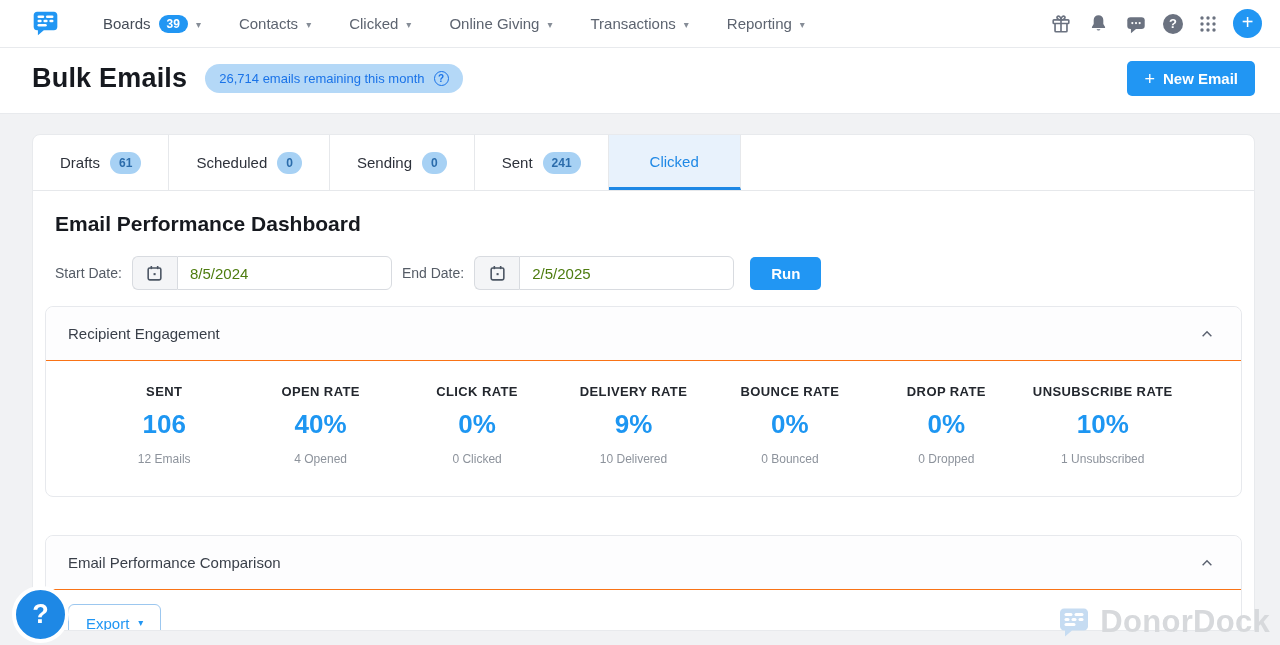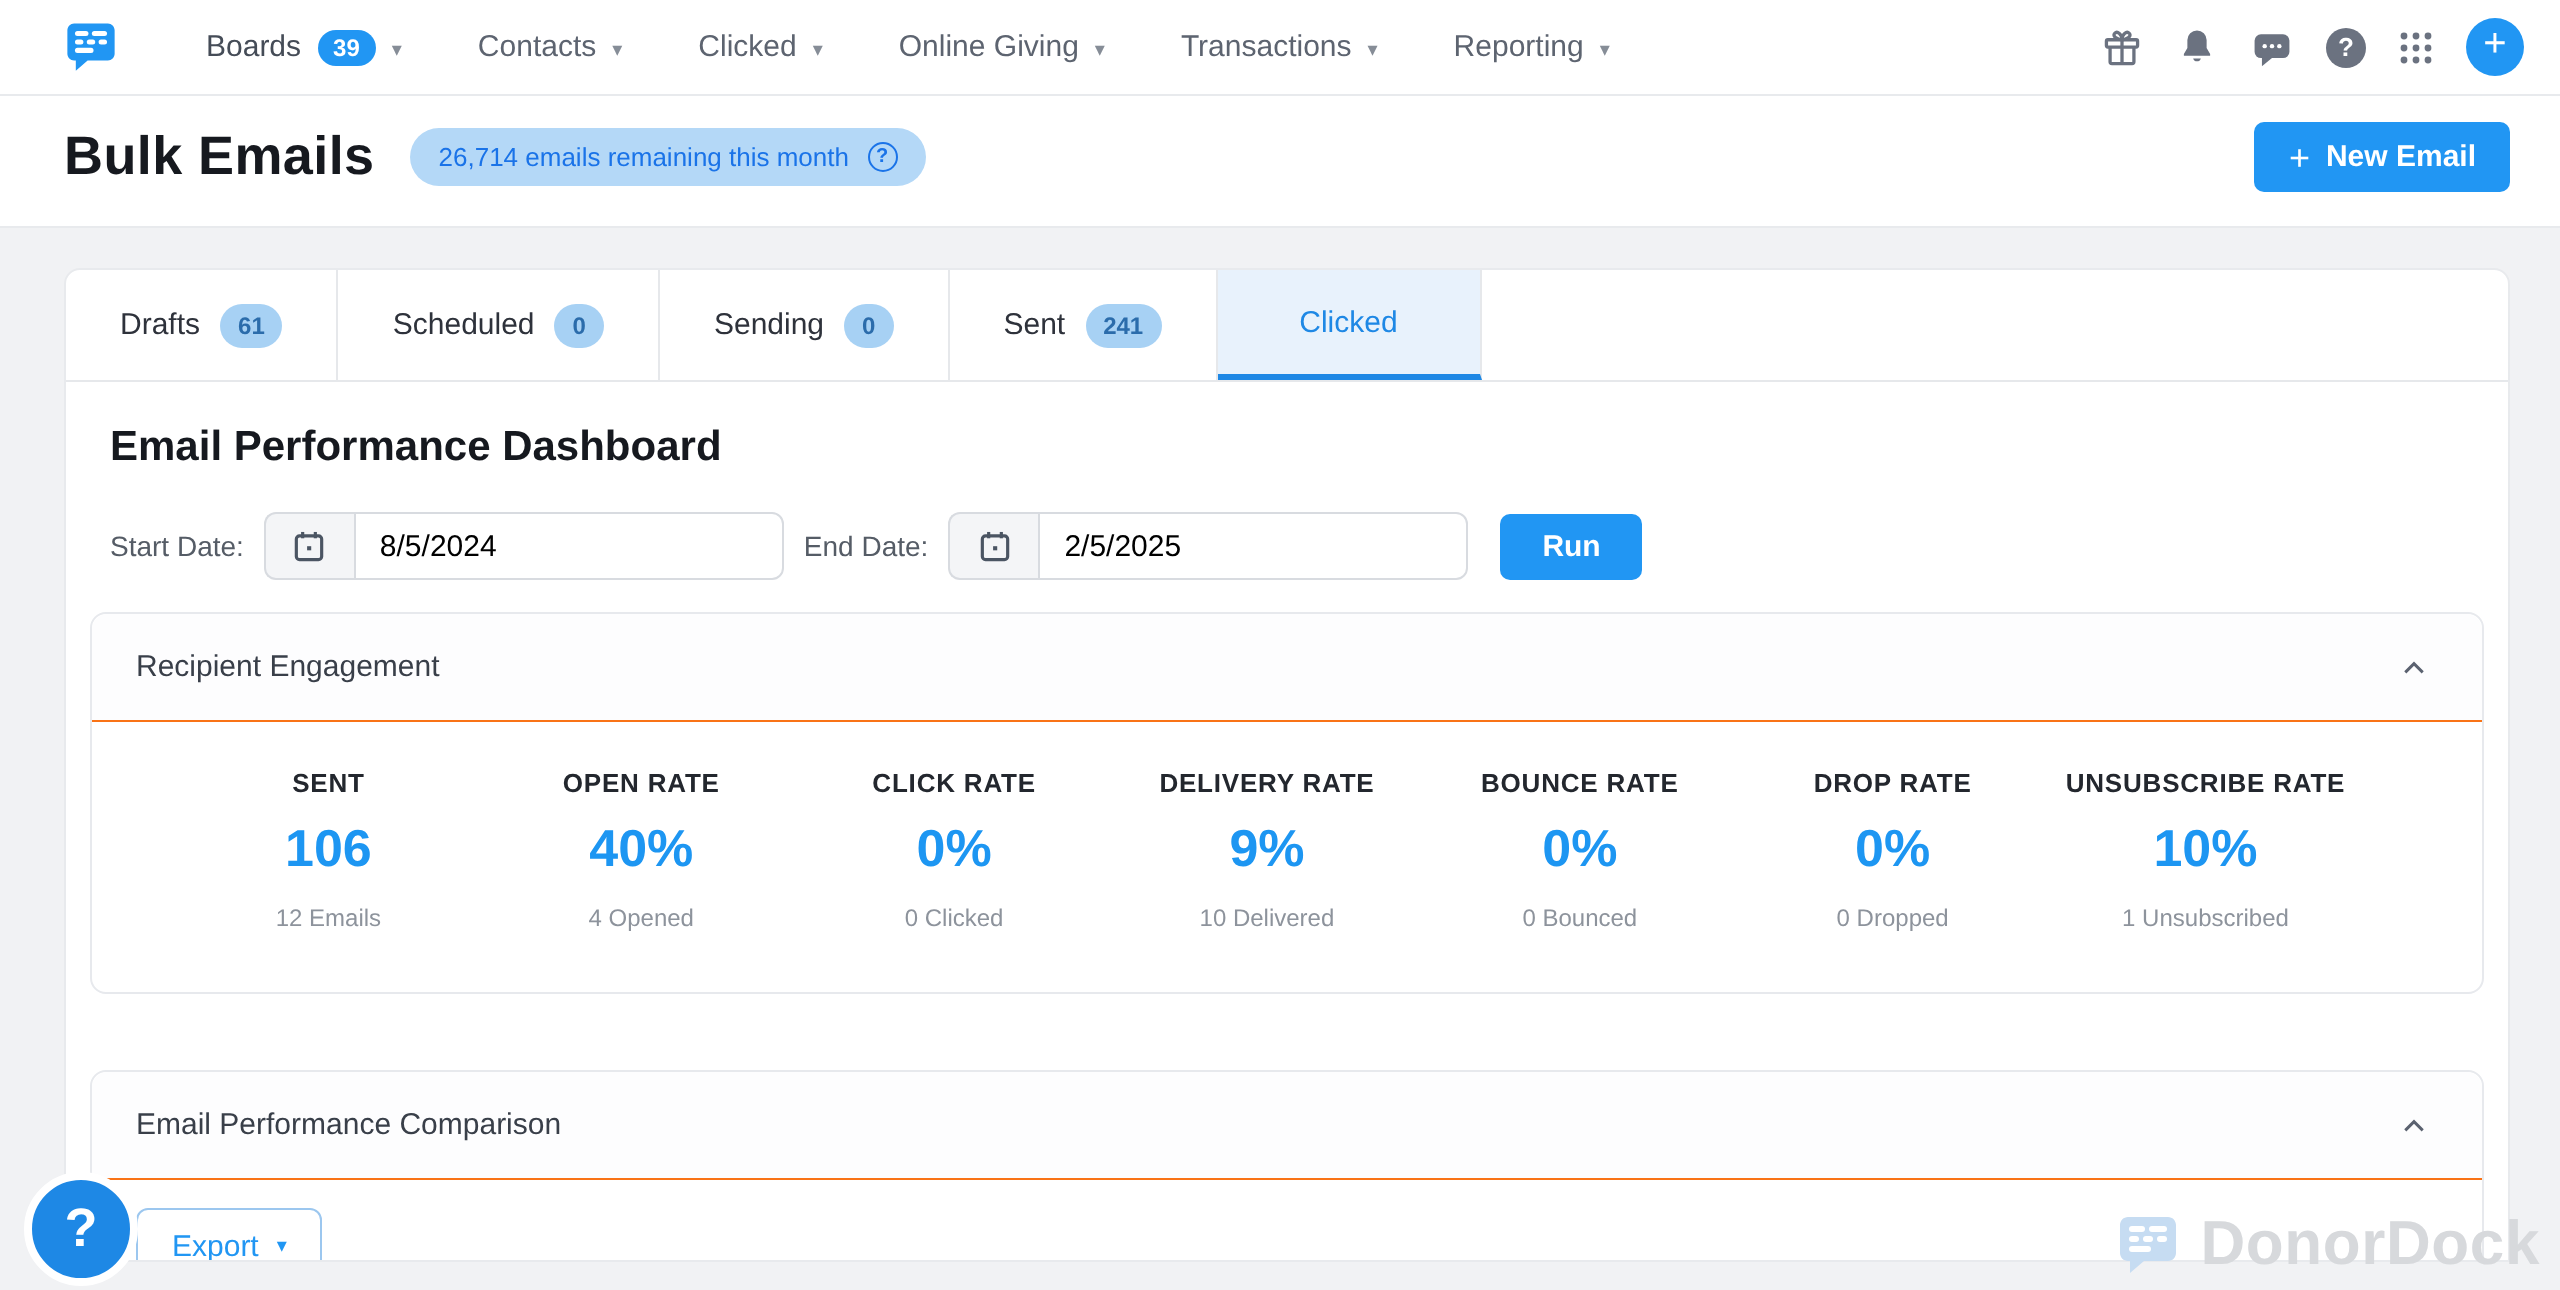--- a/index.html
+++ b/index.html
@@ -51,21 +51,21 @@
   
   .content { padding:21px 12px 0; }
   h2 { font-size:21px; margin:0 0 0 10px; color:#16191f; }
   .date-row { display:flex; align-items:center; margin:20px 0 0 10px; gap:10px; }
   .date-label { font-size:14px; color:#555c66; }
   .input-group { display:flex; }
   .cal-btn { width:45px; height:34px; background:#f4f5f7; border:1px solid #d8dbe0;
     border-right:none; border-radius:6px 0 0 6px; display:flex; align-items:center;
     justify-content:center; cursor:pointer; }
   .date-input { width:215px; height:34px; border:1px solid #d8dbe0;
-    border-radius:0 6px 6px 0; padding:0 12px; font-size:15px; color:#000000;
+    border-radius:0 6px 6px 0; padding:0 12px; font-size:15px; color:#4d7c0f;
     font-family:inherit; outline:none; }
   .run { background:#2196f3; border:none; color:#fff; font-weight:bold; font-size:15px;
     border-radius:5px; padding:8px 21px; margin-left:6px; cursor:pointer; font-family:inherit;text-align:center; }
   
   .panel { border:1px solid #e7e9ed; border-radius:8px; margin-top:16px; background:#fff; }
   .panel.second { margin-top:38px; }
   .panel-head { display:flex; justify-content:space-between; align-items:center;
     padding:18px 22px; border-bottom:1px solid #f97316; background:#fdfdfe;
     border-radius:8px 8px 0 0; font-size:15px; color:#393f49; }
   .chev { cursor:pointer; display:flex; padding:0 4px; }

